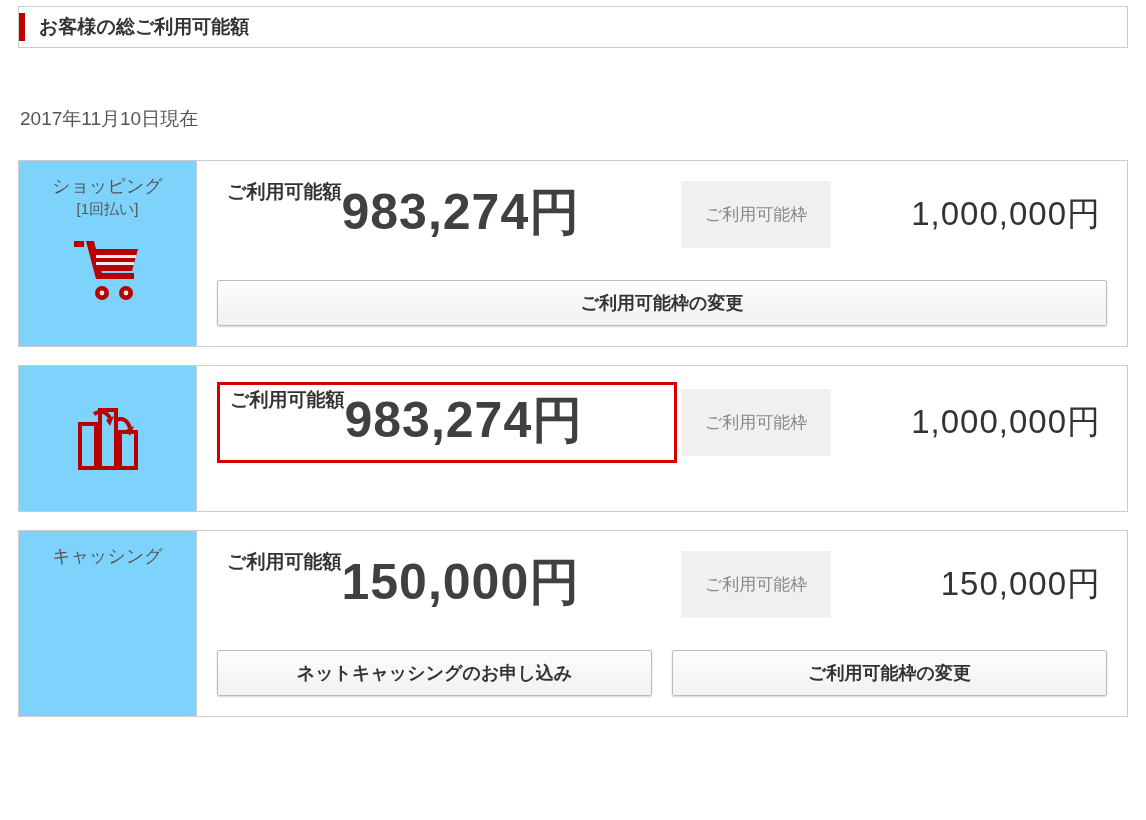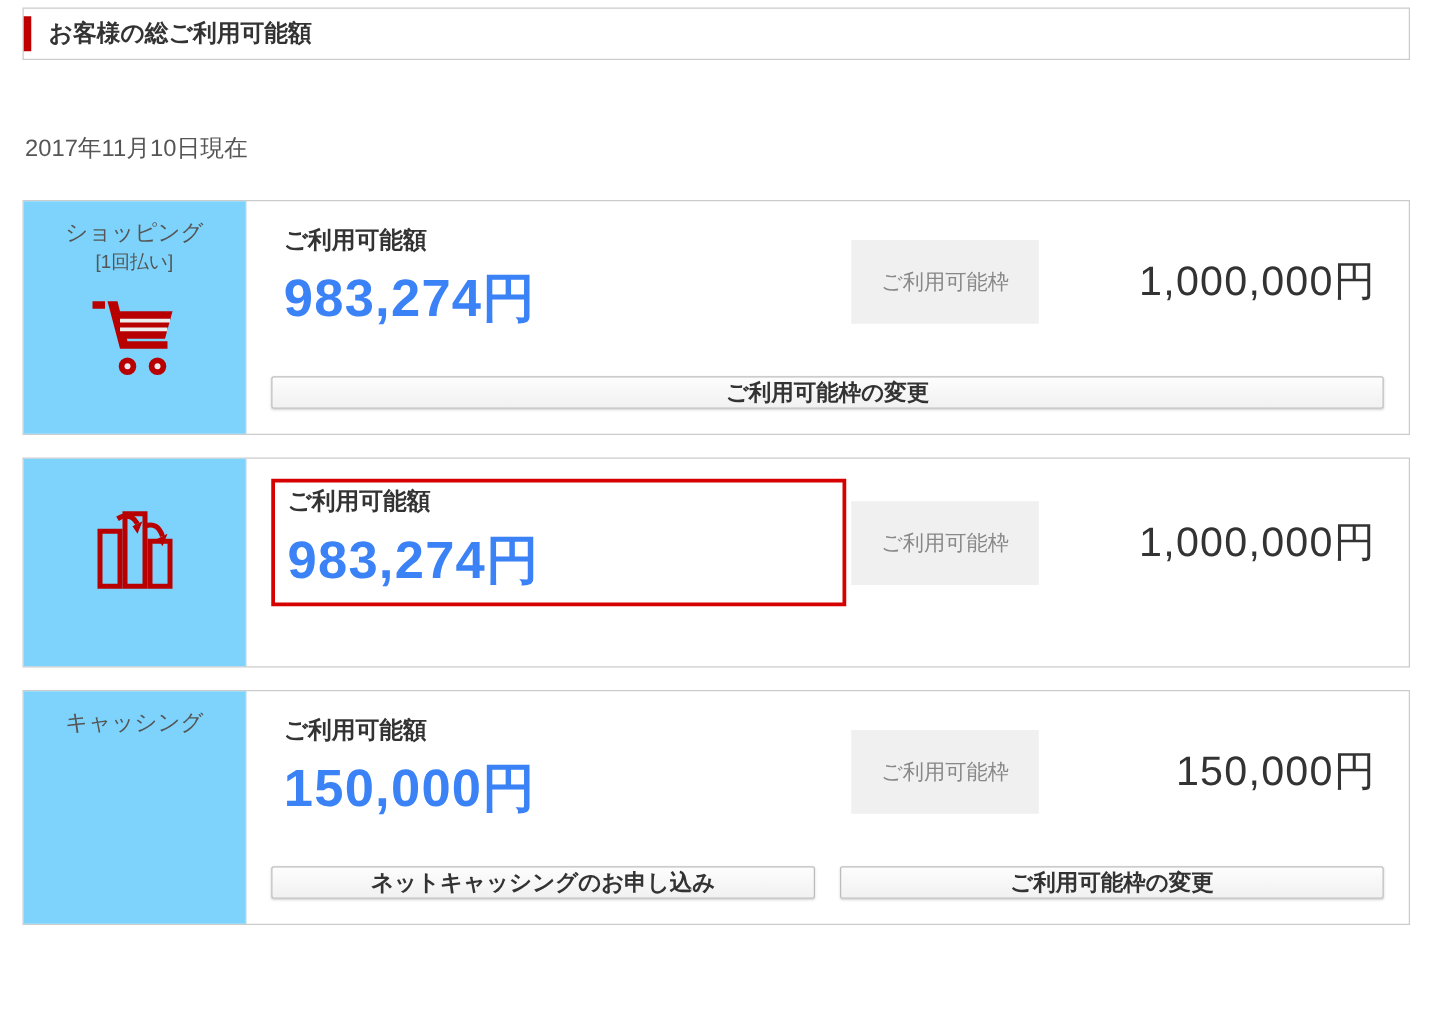--- a/index.html
+++ b/index.html
@@ -77,34 +77,34 @@
     flex-direction: column;
   }
 
   .amount-row {
     display: flex;
     align-items: center;
     margin-bottom: 28px;
   }
   .amount-block {
     display: flex;
-    flex-direction: column;
+    flex-direction: row;
     flex: 0 0 460px;
     padding: 2px 10px 6px 10px;
   }
   .amount-label {
     font-size: 19px;
     font-weight: bold;
     color: #333333;
     margin-bottom: 6px;
   }
   .amount-value {
-    font-size: 42px;
-    font-weight: bold;
-    color: #3b82f6;
+    font-size: 50px;
+    font-weight: bold;
+    color: #404040;
     text-align: left;
     letter-spacing: 1px;
     padding-right: 6px;
   }
 
   .amount-row.highlighted .amount-block {
     border: 3px solid #d60000;
   }
 
   .limit-label-box {
@@ -126,21 +126,21 @@
   }
 
   .button-row {
     display: flex;
     gap: 20px;
   }
   .ui-button {
     flex: 1 1 0;
     border: 1px solid #bcbcbc;
     background: linear-gradient(#fdfdfd, #f1f1f1);
-    padding: 0 8px;
+    padding: 10px 8px;
     text-align: center;
     font-size: 18px;
     font-weight: bold;
     color: #333333;
     box-shadow: 0 1px 2px rgba(0,0,0,0.18);
     cursor: pointer;
     border-radius: 2px;
   }
   .ui-button.half { flex: 0 0 calc(50% - 10px); }
 

